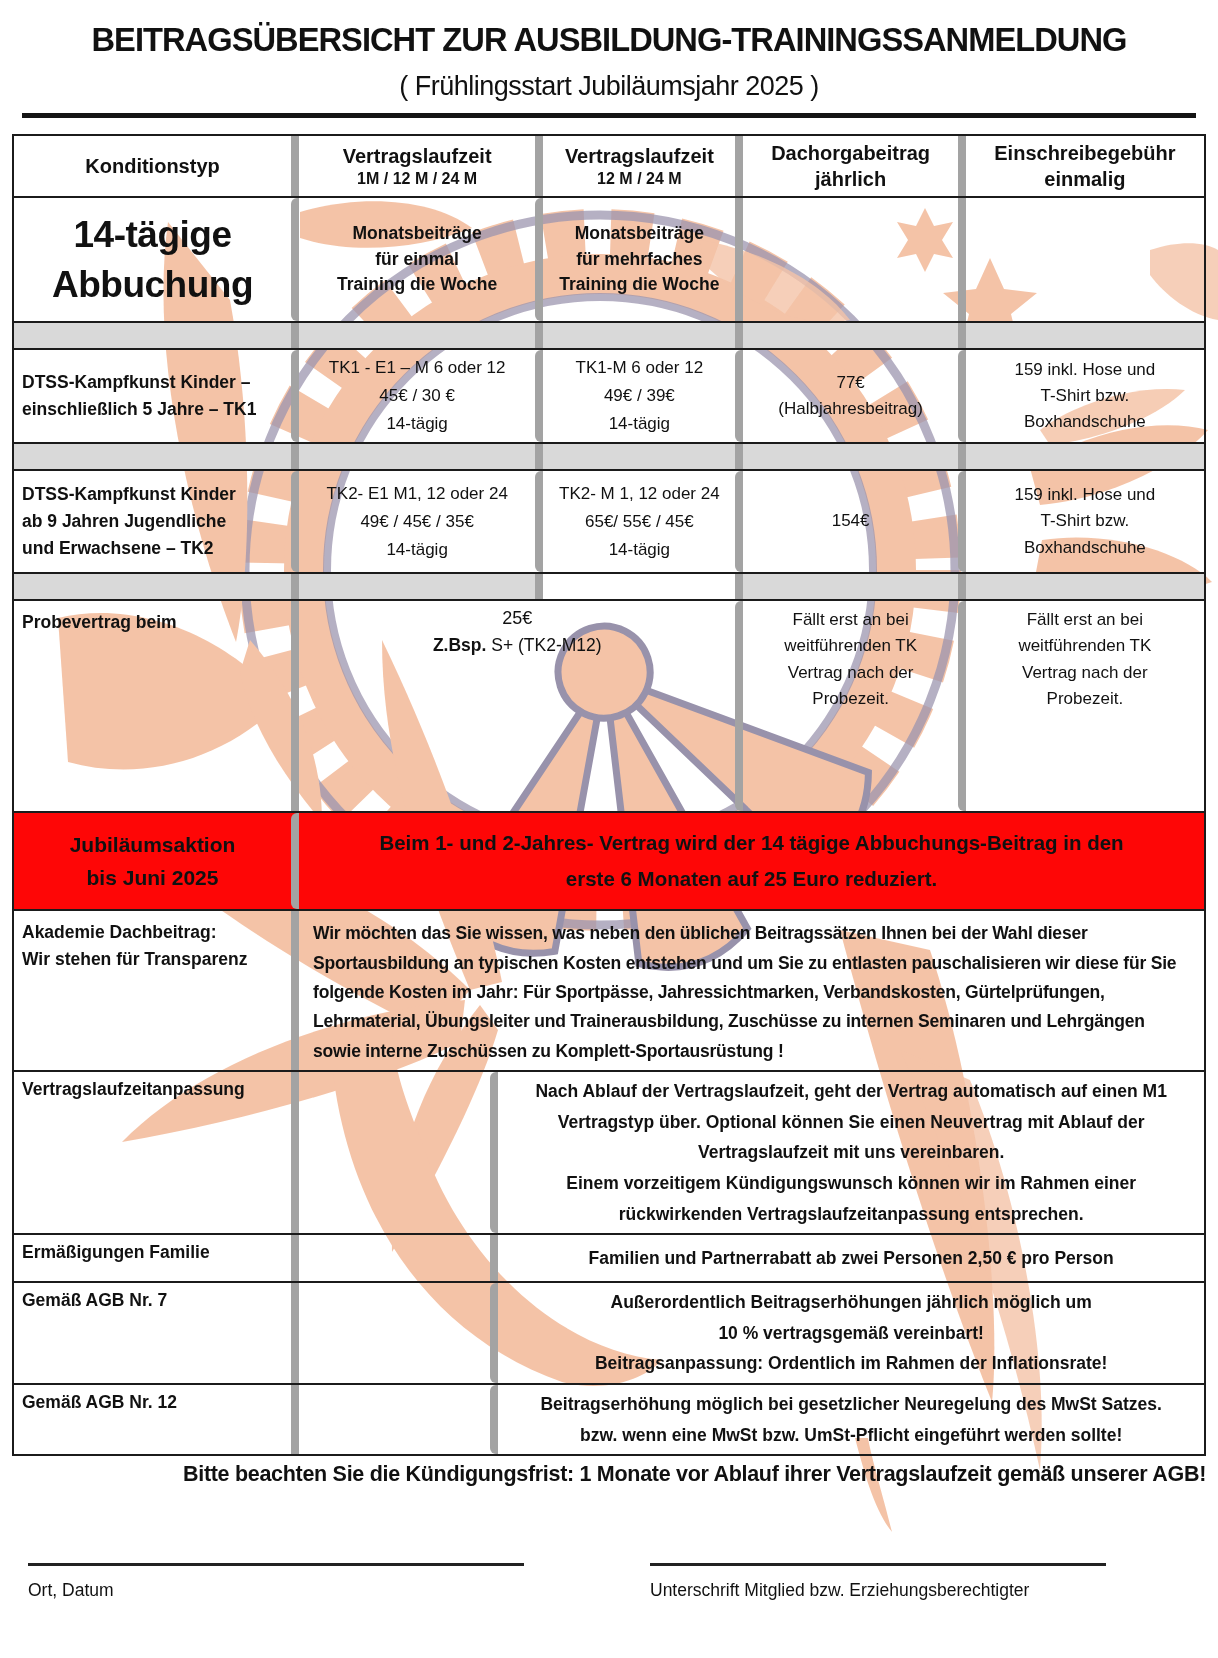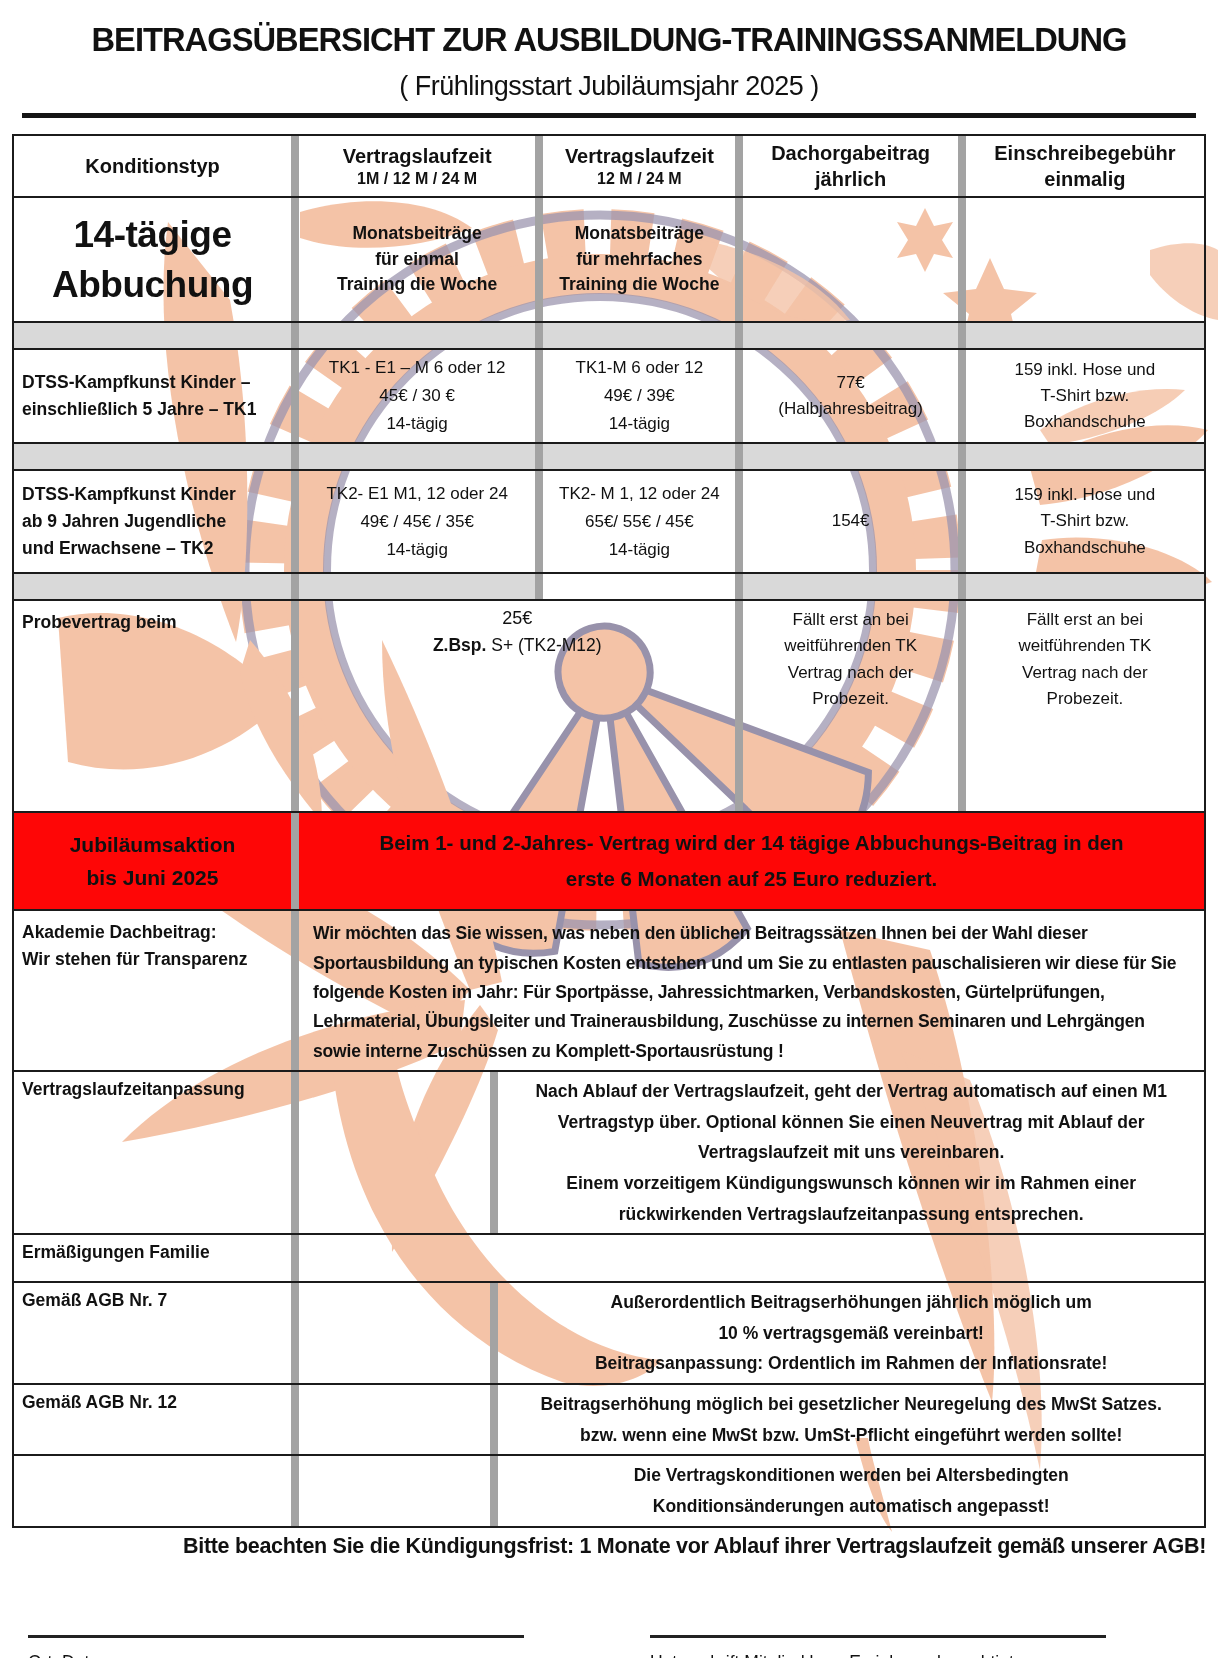--- a/index.html
+++ b/index.html
@@ -50,21 +50,21 @@
     border-left:8px solid #a3a3a3;
     box-sizing:border-box;
     display:flex;flex-direction:column;
     align-items:center;justify-content:center;
     text-align:center;
     padding:4px 8px;
     line-height:1.5;
     font-size:17px;
   }
   .tcell:first-child{border-left:none;}
-  .ml{white-space:pre-line;}
+  .ml{white-space:pre-line;border-radius:6px;}
 
   
   .c1{width:23.28%;}
   .c2{width:20.52%;}
   .c3{width:16.83%;}
   .c4{width:18.68%;}
   .c5{width:20.69%;}
   .c23{width:37.35%;}   
   .c2345{width:76.72%;} 
   
@@ -318,43 +318,38 @@
     <div class="trow row-anpassung">
       <div class="tcell c1 lower-label">Vertragslaufzeitanpassung</div>
       <div class="tcell lc2"></div>
       <div class="tcell lc345 lower-text ml">Nach Ablauf der Vertragslaufzeit, geht der Vertrag automatisch auf einen M1 Vertragstyp über. Optional können Sie einen Neuvertrag mit Ablauf der Vertragslaufzeit mit uns vereinbaren.
 Einem vorzeitigem Kündigungswunsch können wir im Rahmen einer rückwirkenden Vertragslaufzeitanpassung entsprechen.</div>
     </div>
 
     <div class="trow row-familie">
       <div class="tcell c1 lower-label">Ermäßigungen Familie</div>
       <div class="tcell lc2"></div>
+      <div class="tcell lc345 lower-text">Familien und Partnerrabatt ab zwei Personen 2,50 € pro Person</div>
     </div>
 
     <div class="trow row-agb7">
       <div class="tcell c1 lower-label">Gemäß AGB Nr. 7</div>
       <div class="tcell lc2"></div>
       <div class="tcell lc345 lower-text ml">Außerordentlich Beitragserhöhungen jährlich möglich um
 10 % vertragsgemäß vereinbart!
 Beitragsanpassung: Ordentlich im Rahmen der Inflationsrate!</div>
     </div>
 
     <div class="trow row-agb12">
       <div class="tcell c1 lower-label">Gemäß AGB Nr. 12</div>
       <div class="tcell lc2"></div>
       <div class="tcell lc345 lower-text ml">Beitragserhöhung möglich bei gesetzlicher Neuregelung des MwSt Satzes.
 bzw. wenn eine MwSt bzw. UmSt-Pflicht eingeführt werden sollte!</div>
     </div>
 
-    <div class="trow row-alter">
-      <div class="tcell c1"></div>
-      <div class="tcell lc2"></div>
-      <div class="tcell lc345 lower-text ml">Die Vertragskonditionen werden bei Altersbedingten
-Konditionsänderungen automatisch angepasst!</div>
-    </div>
 
   </div>
 
   <div class="notice">Bitte beachten Sie die Kündigungsfrist: 1 Monate vor Ablauf ihrer Vertragslaufzeit gemäß unserer AGB!</div>
 
   <div class="signatures">
     <div class="sig-block sig-left">
       <div class="sig-line"></div>
       <div class="sig-label">Ort, Datum</div>
     </div>

